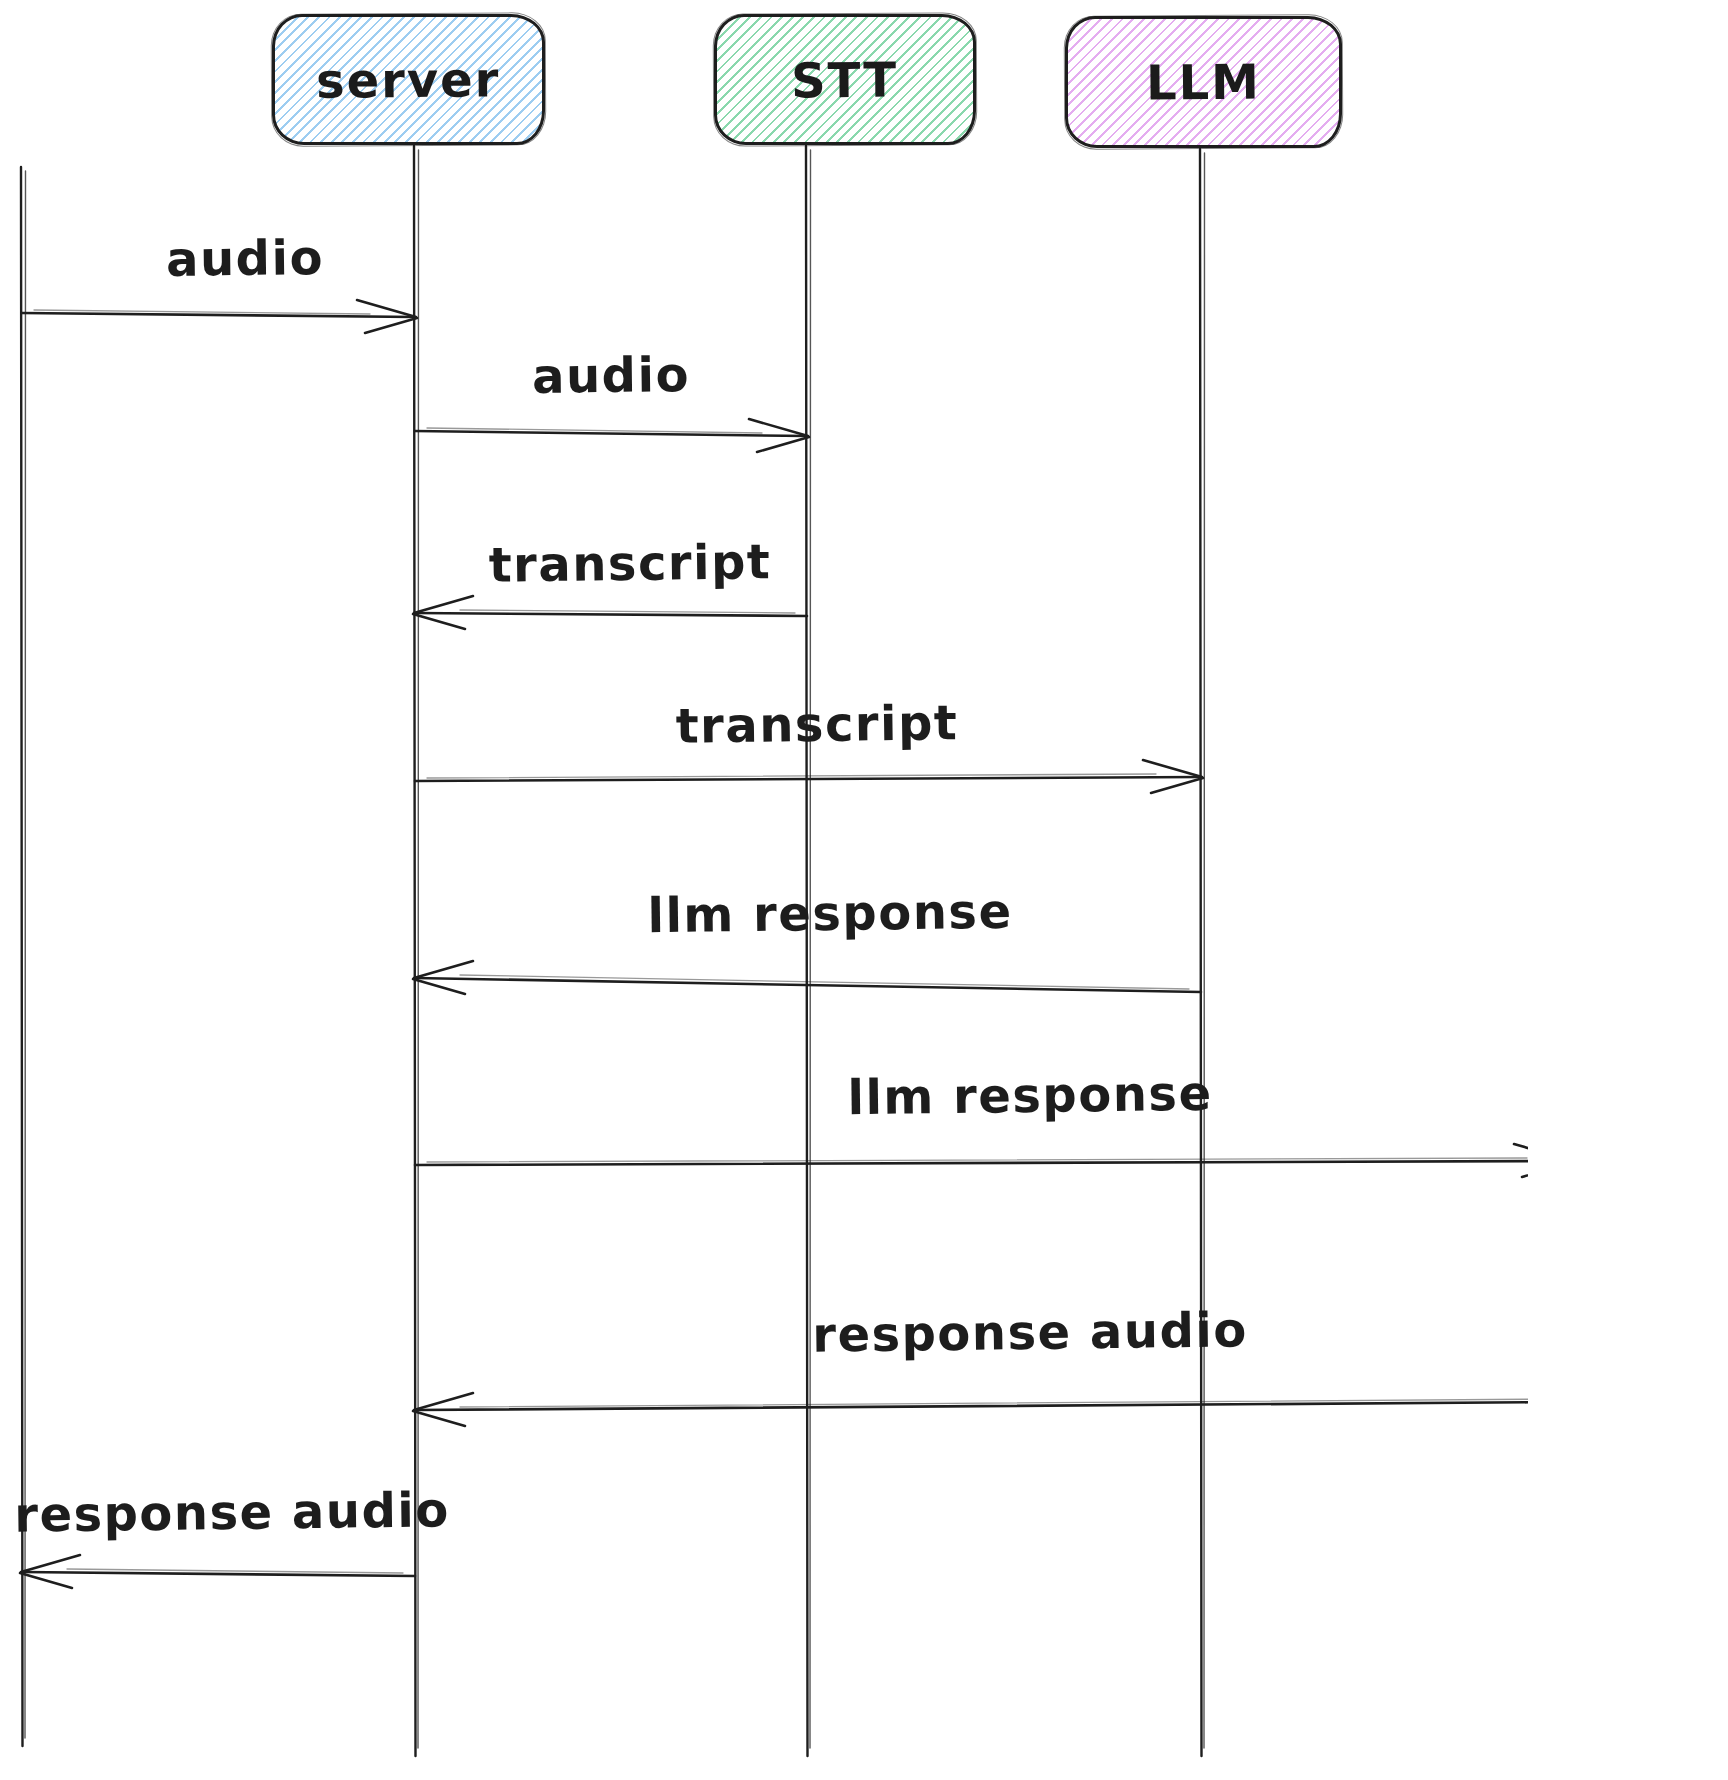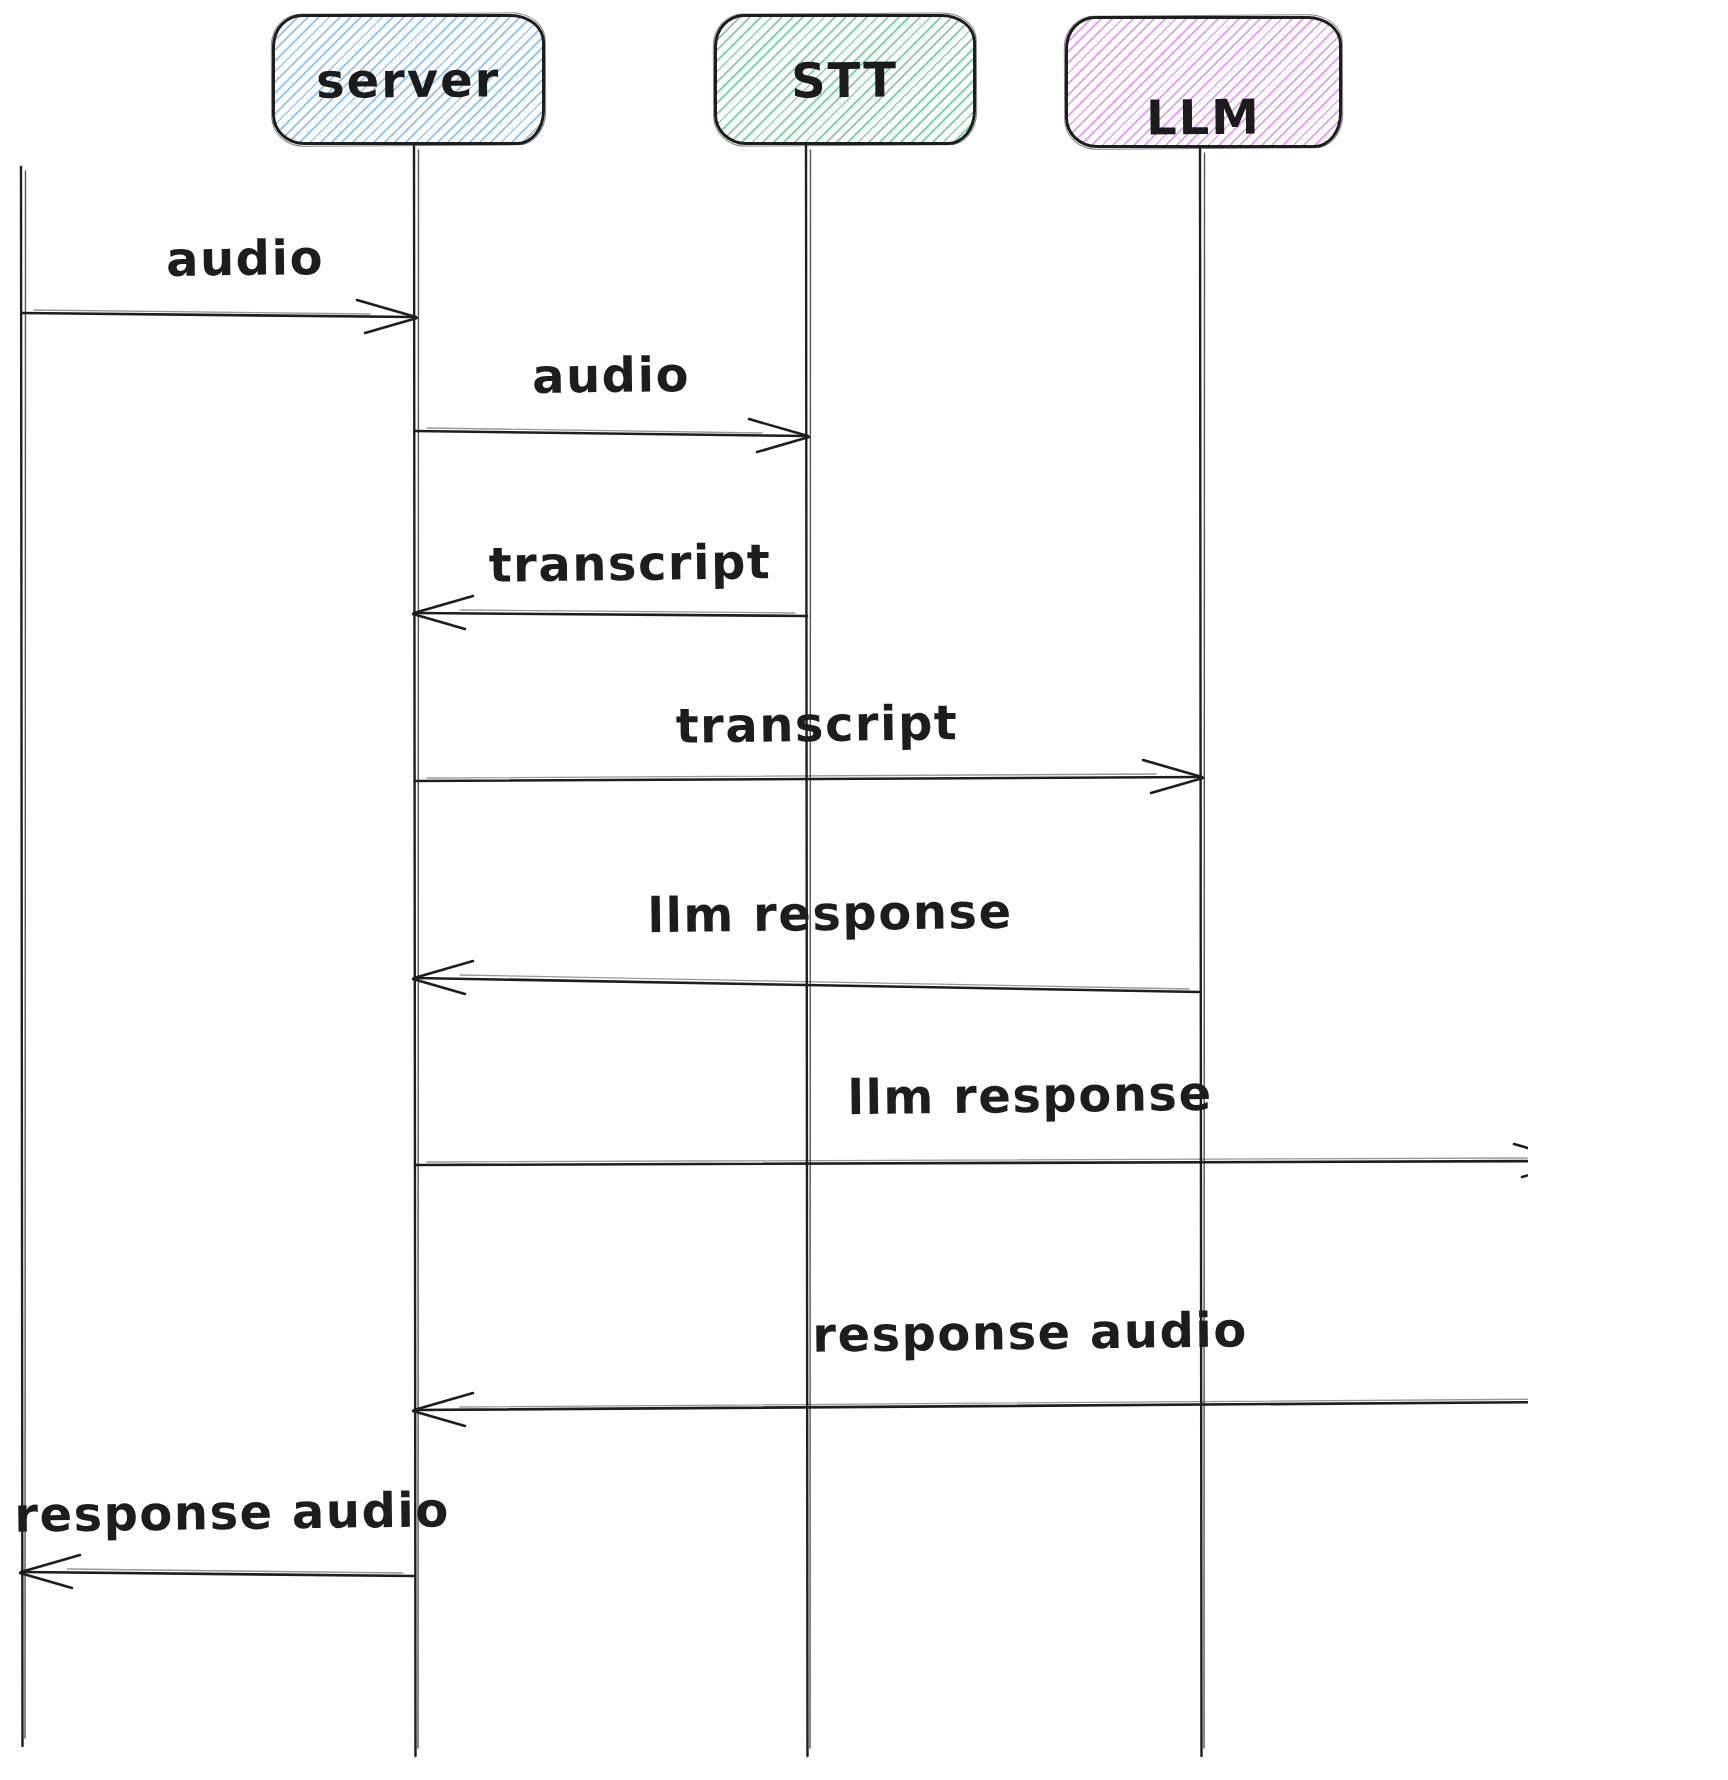--- a/index.html
+++ b/index.html
@@ -101,21 +101,21 @@
       <line x1="21" y1="1572" x2="80" y2="1555" stroke="#1e1e1e" stroke-width="2.6" stroke-linecap="round"></line>
       <line x1="20" y1="1573" x2="72" y2="1588" stroke="#1e1e1e" stroke-width="2.6" stroke-linecap="round"></line>
     </svg>
 
 <div class="actor-box" style="left: 272px; top: 14px; width: 273px; height: 131px; background-image: repeating-linear-gradient(135deg, rgb(157, 205, 241) 0px, rgb(157, 205, 241) 2px, transparent 2px, transparent 7.5px);">
       <span class="actor-title">server</span>
     </div>
     <div class="actor-box" style="left: 686px; top: 14px; width: 262px; height: 131px; background-image: repeating-linear-gradient(135deg, rgb(138, 216, 173) 0px, rgb(138, 216, 173) 2px, transparent 2px, transparent 7.5px); margin-left: 28px;">
       <span class="actor-title">STT</span>
     </div>
-    <div class="actor-box" style="left: 1065px; top: 16px; width: 277px; height: 132px; background-image: repeating-linear-gradient(135deg, rgb(228, 173, 240) 0px, rgb(228, 173, 240) 2px, transparent 2px, transparent 7.5px); align-items: flex-end;">
+    <div class="actor-box" style="left: 1065px; top: 16px; width: 277px; height: 132px; background-image: repeating-linear-gradient(135deg, rgb(228, 173, 240) 0px, rgb(228, 173, 240) 2px, transparent 2px, transparent 7.5px);">
       <span class="actor-title">LLM</span>
     </div>
     <div class="msg-label" style="left: 245px; top: 258px;">audio</div>
     <div class="msg-label" style="left: 611px; top: 375px;">audio</div>
     <div class="msg-label" style="left: 630px; top: 563px;">transcript</div>
     <div class="msg-label" style="left: 817px; top: 724px;">transcript</div>
     <div class="msg-label" style="left: 830px; top: 913px;">llm response</div>
     <div class="msg-label" style="left: 1030px; top: 1095px;">llm response</div>
     <div class="msg-label" style="left: 1030px; top: 1332px;">response audio</div>
     <div class="msg-label" style="left: 232px; top: 1512px;">response audio</div>

